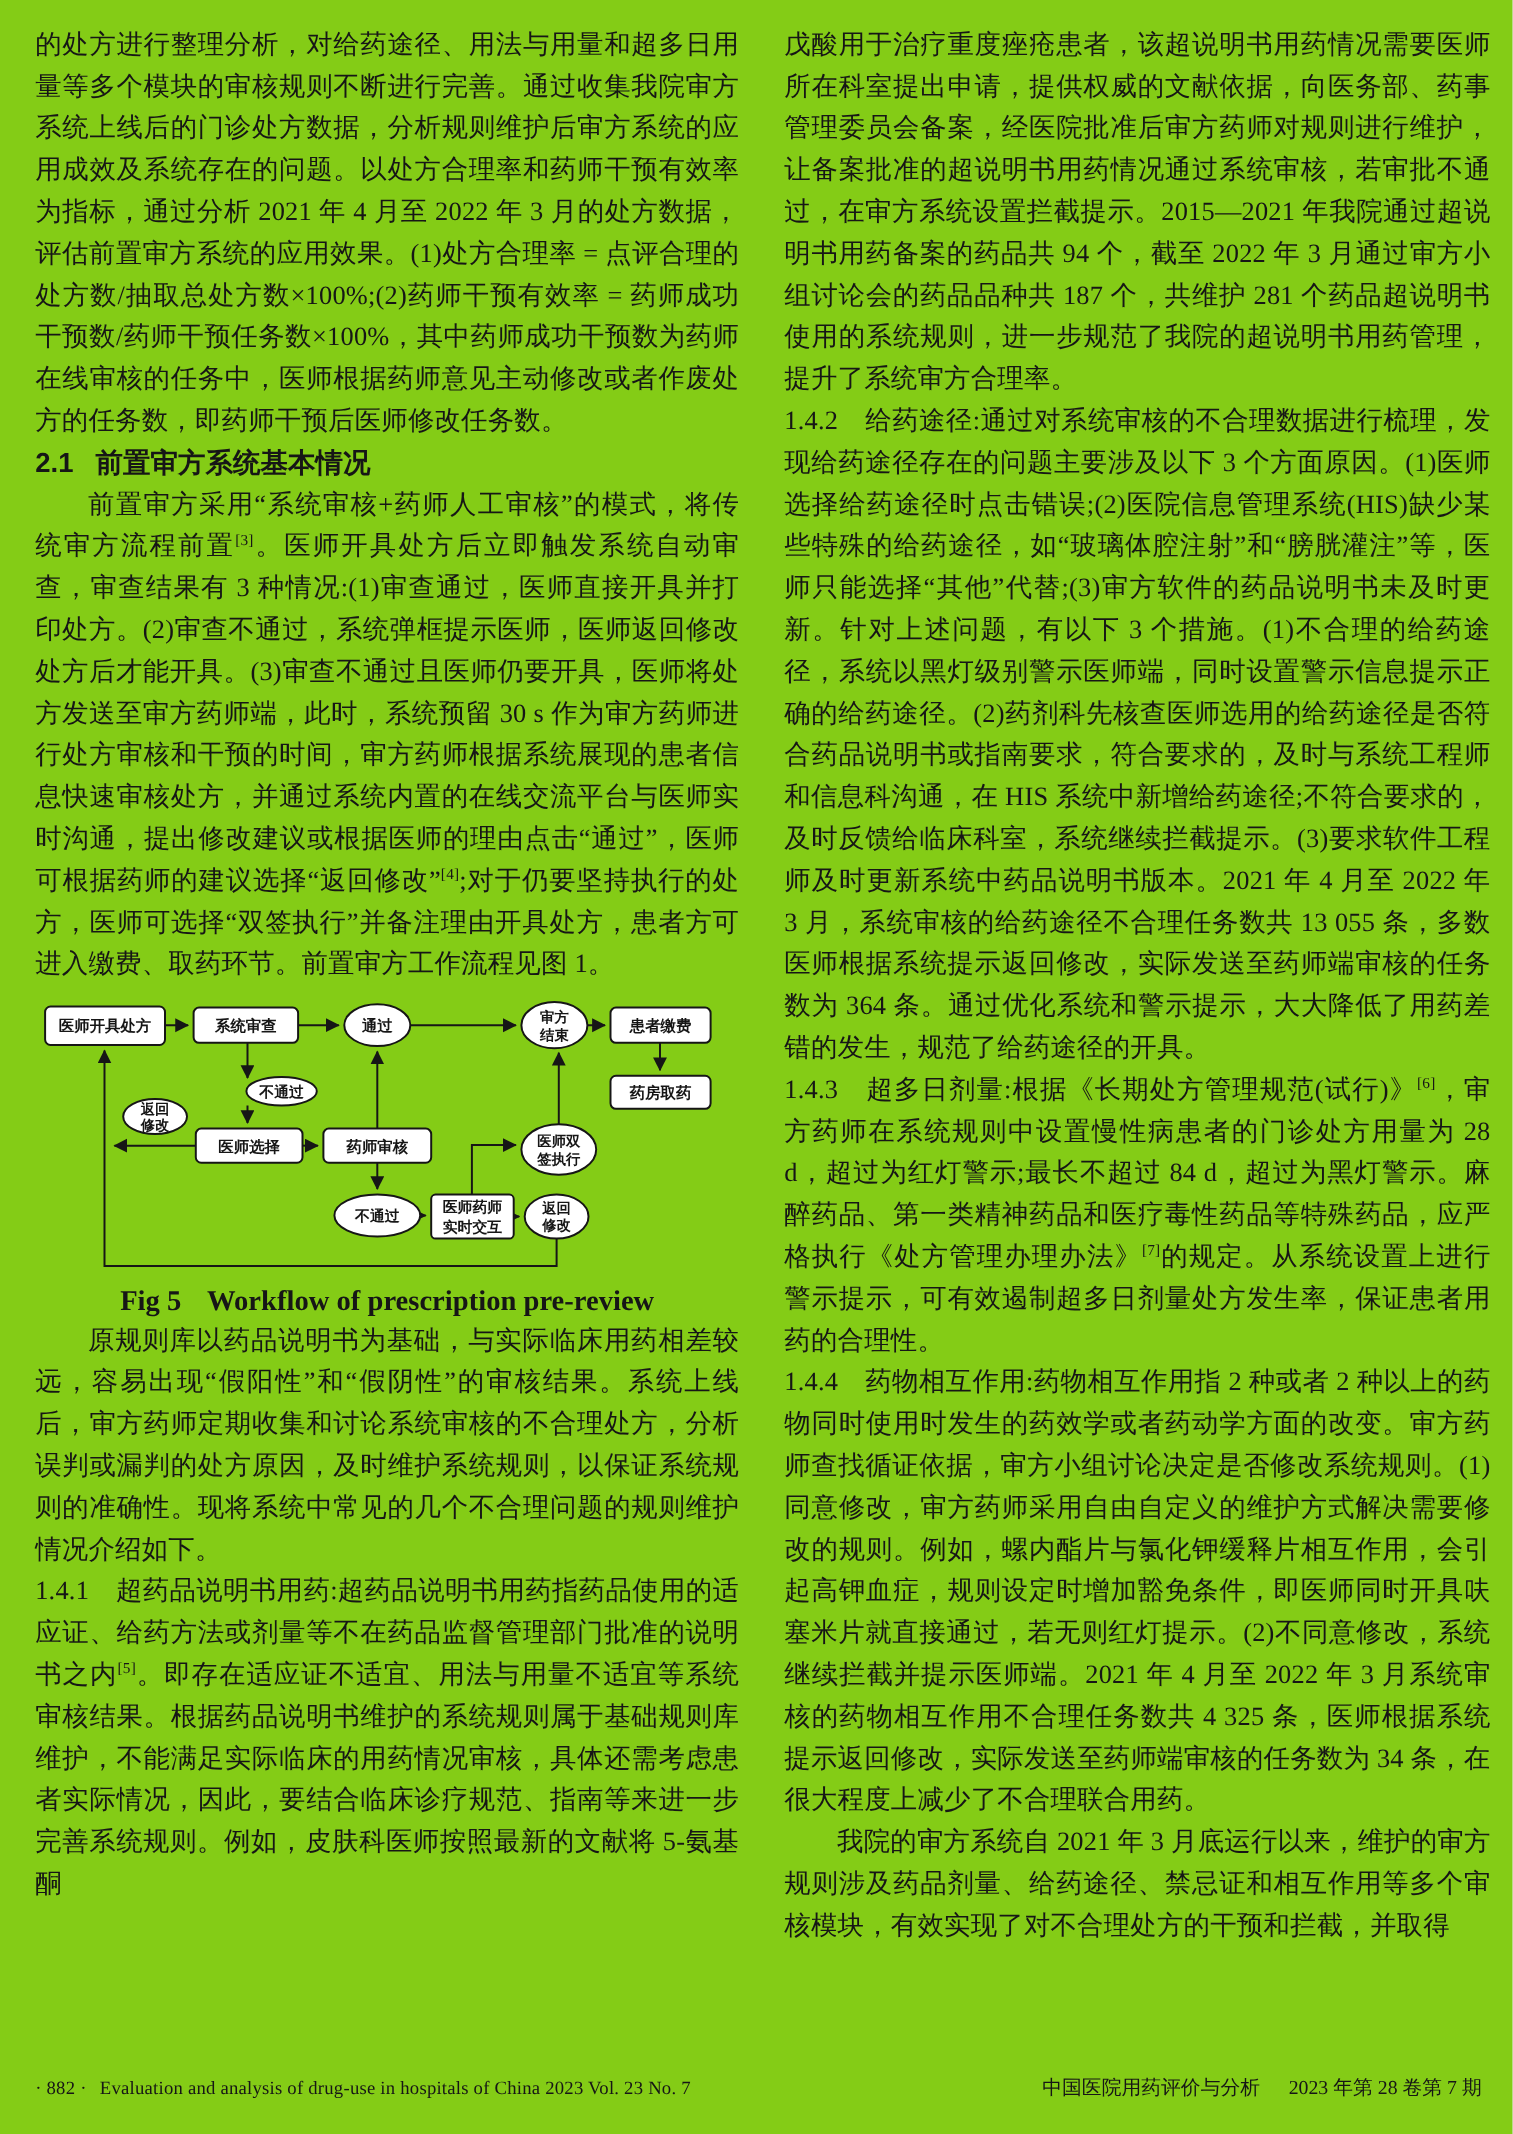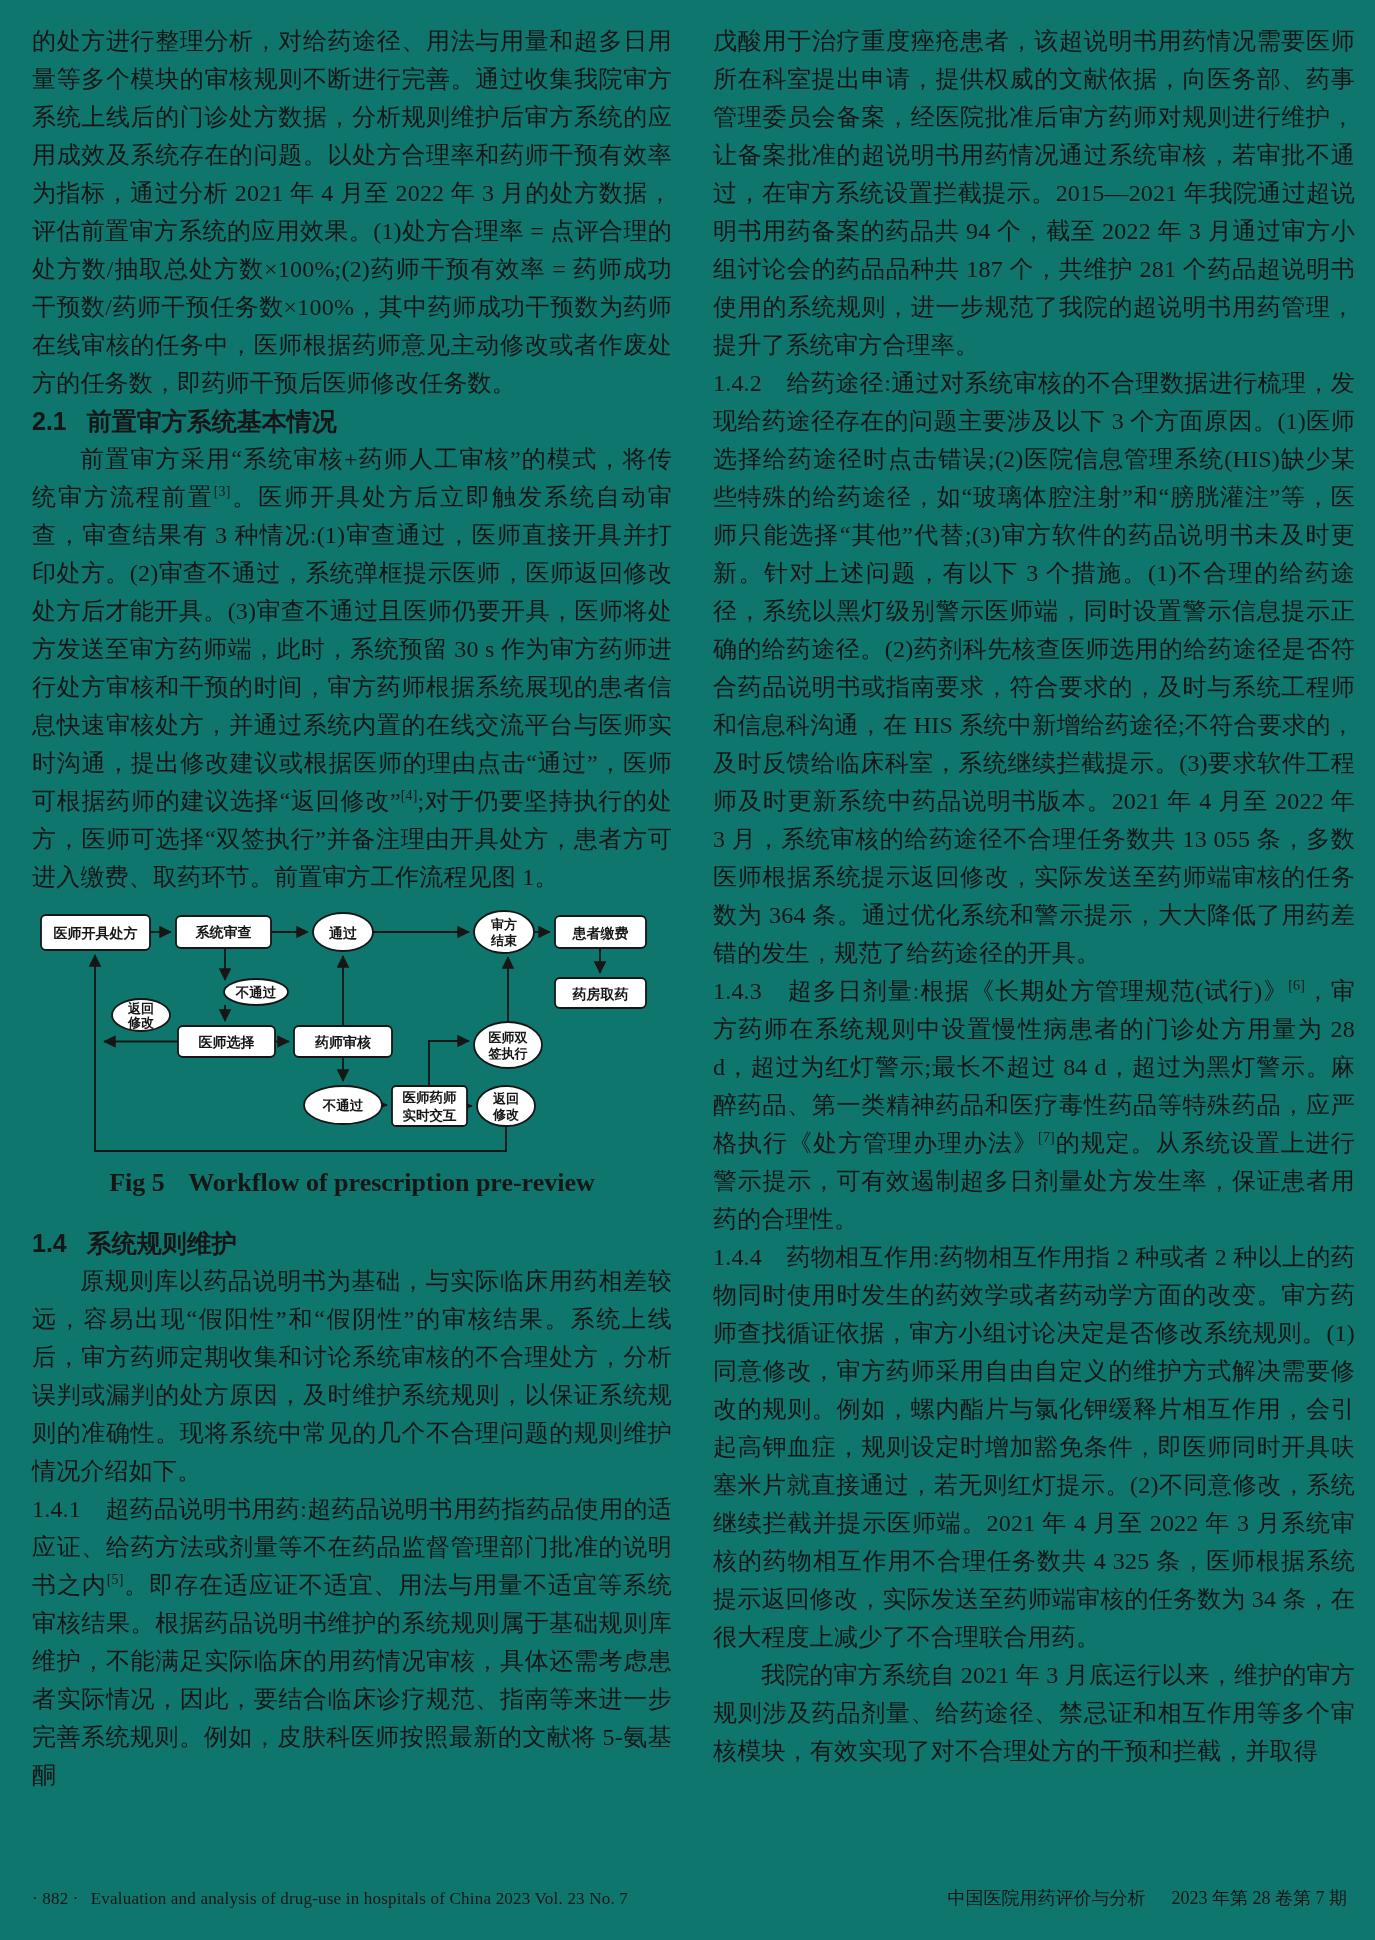--- a/index.html
+++ b/index.html
@@ -1,17 +1,17 @@
 <!DOCTYPE html>
 <html><head>
 <meta charset="utf-8">
 <style>
   html,body{margin:0;padding:0;background:#e8e8e8;}
   .page{
-    position:relative;width:1375px;height:1940px;background:#0f766e;
+    position:relative;width:1375px;height:1940px;background:#84cc16;
     margin:0 auto;overflow:hidden;color:#161616;
     font-family:"Liberation Serif","DejaVu Serif",serif;
   }
   .col{position:absolute;top:22px;}
   .col-left{left:32px;width:640px;}
   .col-right{left:713px;width:642px;}
   p.para{
     margin:0;font-size:24px;line-height:38px;text-align:justify;
     letter-spacing:0.2px;
   }
@@ -136,21 +136,20 @@
           <g font-size="13">
             <text x="474" y="190.5" dominant-baseline="central">返回</text>
             <text x="474" y="206" dominant-baseline="central">修改</text>
           </g>
         </g>
       </svg>
     </figure>
 
     <div class="cap-en"><span class="lbl">Fig 5</span><span>Workflow of prescription pre-review</span></div>
 
-    <h3 class="sec-head gap-top"><span class="num">1.4</span><span>系统规则维护</span></h3>
 
     <p class="para indent2">原规则库以药品说明书为基础，与实际临床用药相差较远，容易出现“假阳性”和“假阴性”的审核结果。系统上线后，审方药师定期收集和讨论系统审核的不合理处方，分析误判或漏判的处方原因，及时维护系统规则，以保证系统规则的准确性。现将系统中常见的几个不合理问题的规则维护情况介绍如下。</p>
 
     <p class="para">1.4.1　超药品说明书用药:超药品说明书用药指药品使用的适应证、给药方法或剂量等不在药品监督管理部门批准的说明书之内<sup>[5]</sup>。即存在适应证不适宜、用法与用量不适宜等系统审核结果。根据药品说明书维护的系统规则属于基础规则库维护，不能满足实际临床的用药情况审核，具体还需考虑患者实际情况，因此，要结合临床诊疗规范、指南等来进一步完善系统规则。例如，皮肤科医师按照最新的文献将 5-氨基酮</p>
   </div>
 
   <div class="col col-right">
 
     <p class="para">戊酸用于治疗重度痤疮患者，该超说明书用药情况需要医师所在科室提出申请，提供权威的文献依据，向医务部、药事管理委员会备案，经医院批准后审方药师对规则进行维护，让备案批准的超说明书用药情况通过系统审核，若审批不通过，在审方系统设置拦截提示。2015—2021 年我院通过超说明书用药备案的药品共 94 个，截至 2022 年 3 月通过审方小组讨论会的药品品种共 187 个，共维护 281 个药品超说明书使用的系统规则，进一步规范了我院的超说明书用药管理，提升了系统审方合理率。</p>
 

